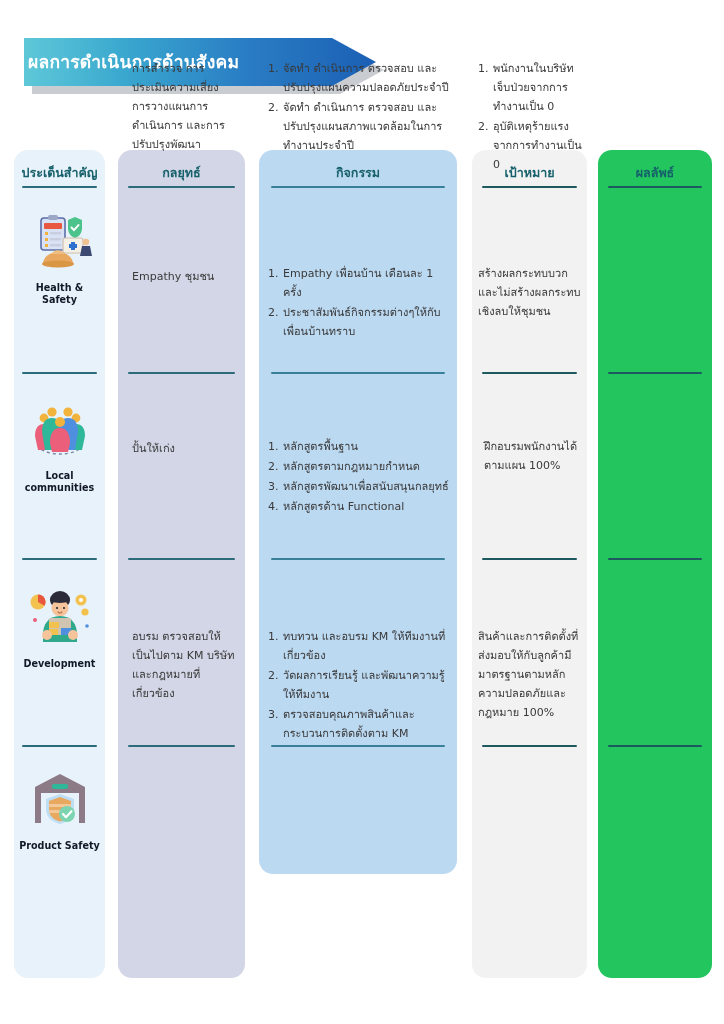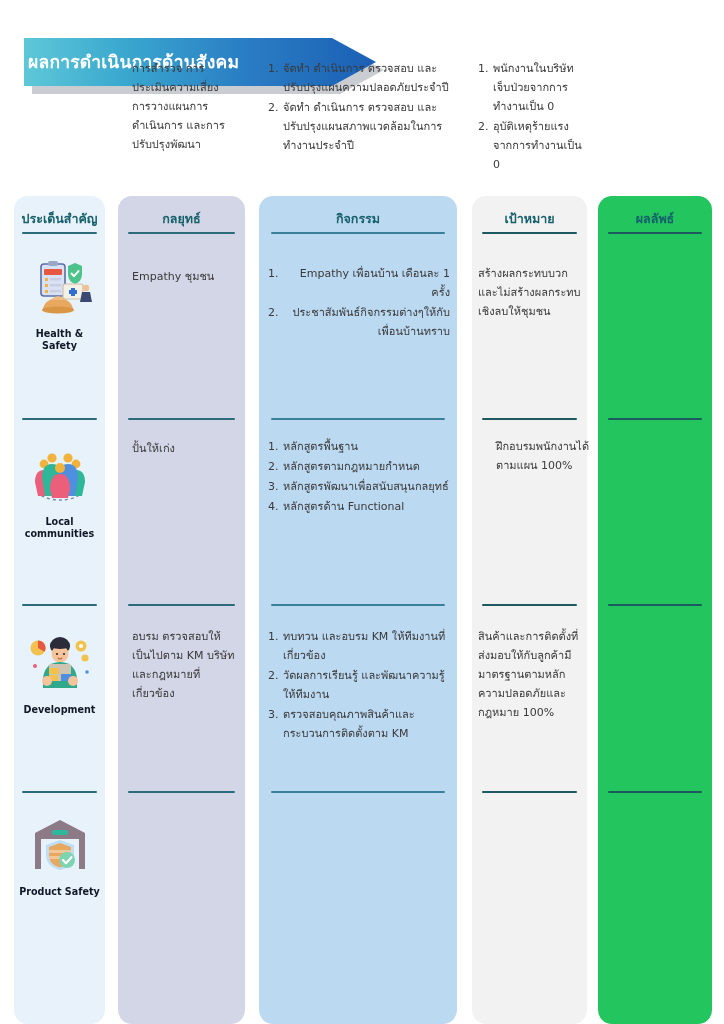--- a/index.html
+++ b/index.html
@@ -23,34 +23,34 @@
     background: linear-gradient(90deg, #5ec8d8 0%, #3aa8cf 28%, #2a7ec4 62%, #1b5fb5 100%);
     clip-path: polygon(0 0, calc(100% - 44px) 0, 100% 50%, calc(100% - 44px) 100%, 0 100%);
     display: flex; align-items: center;
   }
   .banner-text {
     color: #ffffff; font-size: 17.5px; font-weight: bold;
     padding-left: 4px; letter-spacing: .2px; white-space: nowrap;
   }
 
   
-  .col { position: absolute; top: 150px; border-radius: 14px; margin-top: 46px; }
+  .col { position: absolute; top: 150px; border-radius: 14px; }
   .col-head {
     position: absolute; top: 0; left: 0; right: 0;
     text-align: center; padding-top: 13px;
     color: #16606b; font-size: 12.5px; font-weight: bold;
   }
   .head-rule {
     position: absolute; top: 36px; height: 2px;
     background: #2c6b7a; border-radius: 1px;
   }
 
   #col1 { left: 14px;  width: 91px;  height: 828px; background: #e8f2fa; }
   #col2 { left: 118px; width: 127px; height: 828px; background: #d2d6e6; }
-  #col3 { left: 259px; width: 198px; height: 828px; background: #bcd9f2; }
+  #col3 { left: 259px; width: 198px; height: 724px; background: #bcd9f2; }
   #col4 { left: 472px; width: 115px; height: 828px; background: #f2f2f2; }
   #col5 { left: 598px; width: 114px; height: 828px; background: #22c55e; }
 
   #col1 .head-rule { left: 8px;  right: 8px;  background:#2c6b7a; }
   #col2 .head-rule { left: 10px; right: 10px; background:#2c6b7a; }
   #col3 .head-rule { left: 12px; right: 12px; background:#3a7f99; }
   #col4 .head-rule { left: 10px; right: 10px; background:#1d5a5f; }
   #col5 .head-rule { left: 10px; right: 10px; background:#1d5a5f; }
 
   
@@ -85,28 +85,28 @@
   }
 
   
   #s1 { left: 132px; top: 60px;  width: 104px; }
   #s2 { left: 132px; top: 268px; width: 104px; }
   #s3 { left: 132px; top: 440px; width: 104px; }
   #s4 { left: 132px; top: 628px; width: 104px; }
 
   
   #a1 { left: 268px; top: 60px;  width: 182px; }
-  #a2 { left: 268px; top: 265px; width: 182px; text-align: right; }
+  #a2 { left: 268px; top: 265px; width: 182px; }
   #a3 { left: 268px; top: 438px; width: 182px; }
   #a4 { left: 268px; top: 628px; width: 182px; }
 
   
   #g1 { left: 478px; top: 60px;  width: 104px; }
   #g2 { left: 478px; top: 265px; width: 104px; }
-  #g3 { left: 496px; top: 438px; width: 104px; }
+  #g3 { left: 484px; top: 438px; width: 104px; }
   #g4 { left: 478px; top: 628px; width: 104px; }
 </style>
 </head>
 <body>
 
 <div class="page">
 
   <div class="banner-wrap">
     <div class="banner-shadow"></div>
     <div class="banner">

